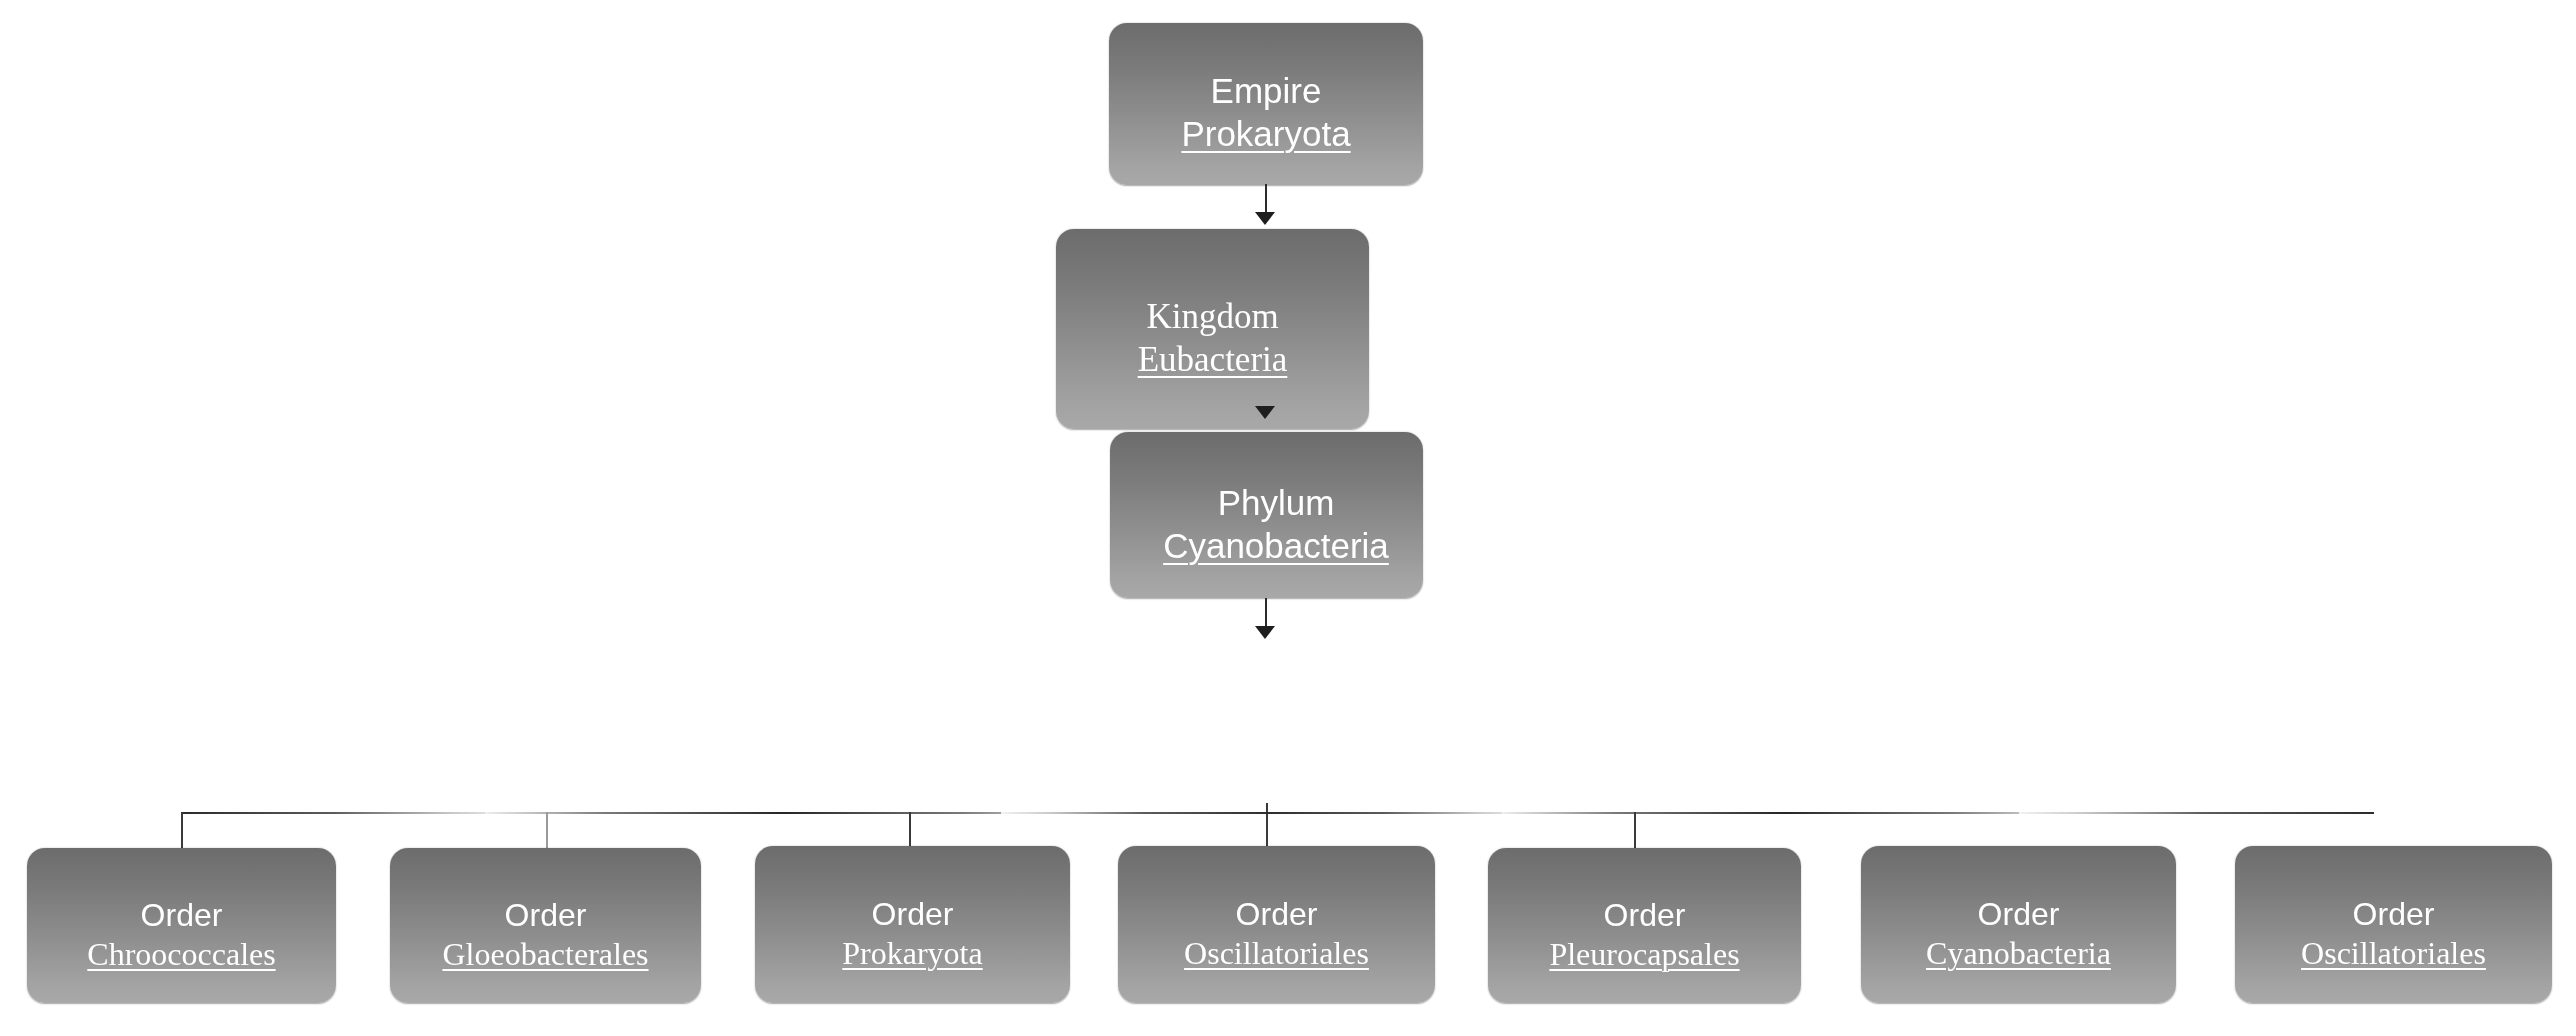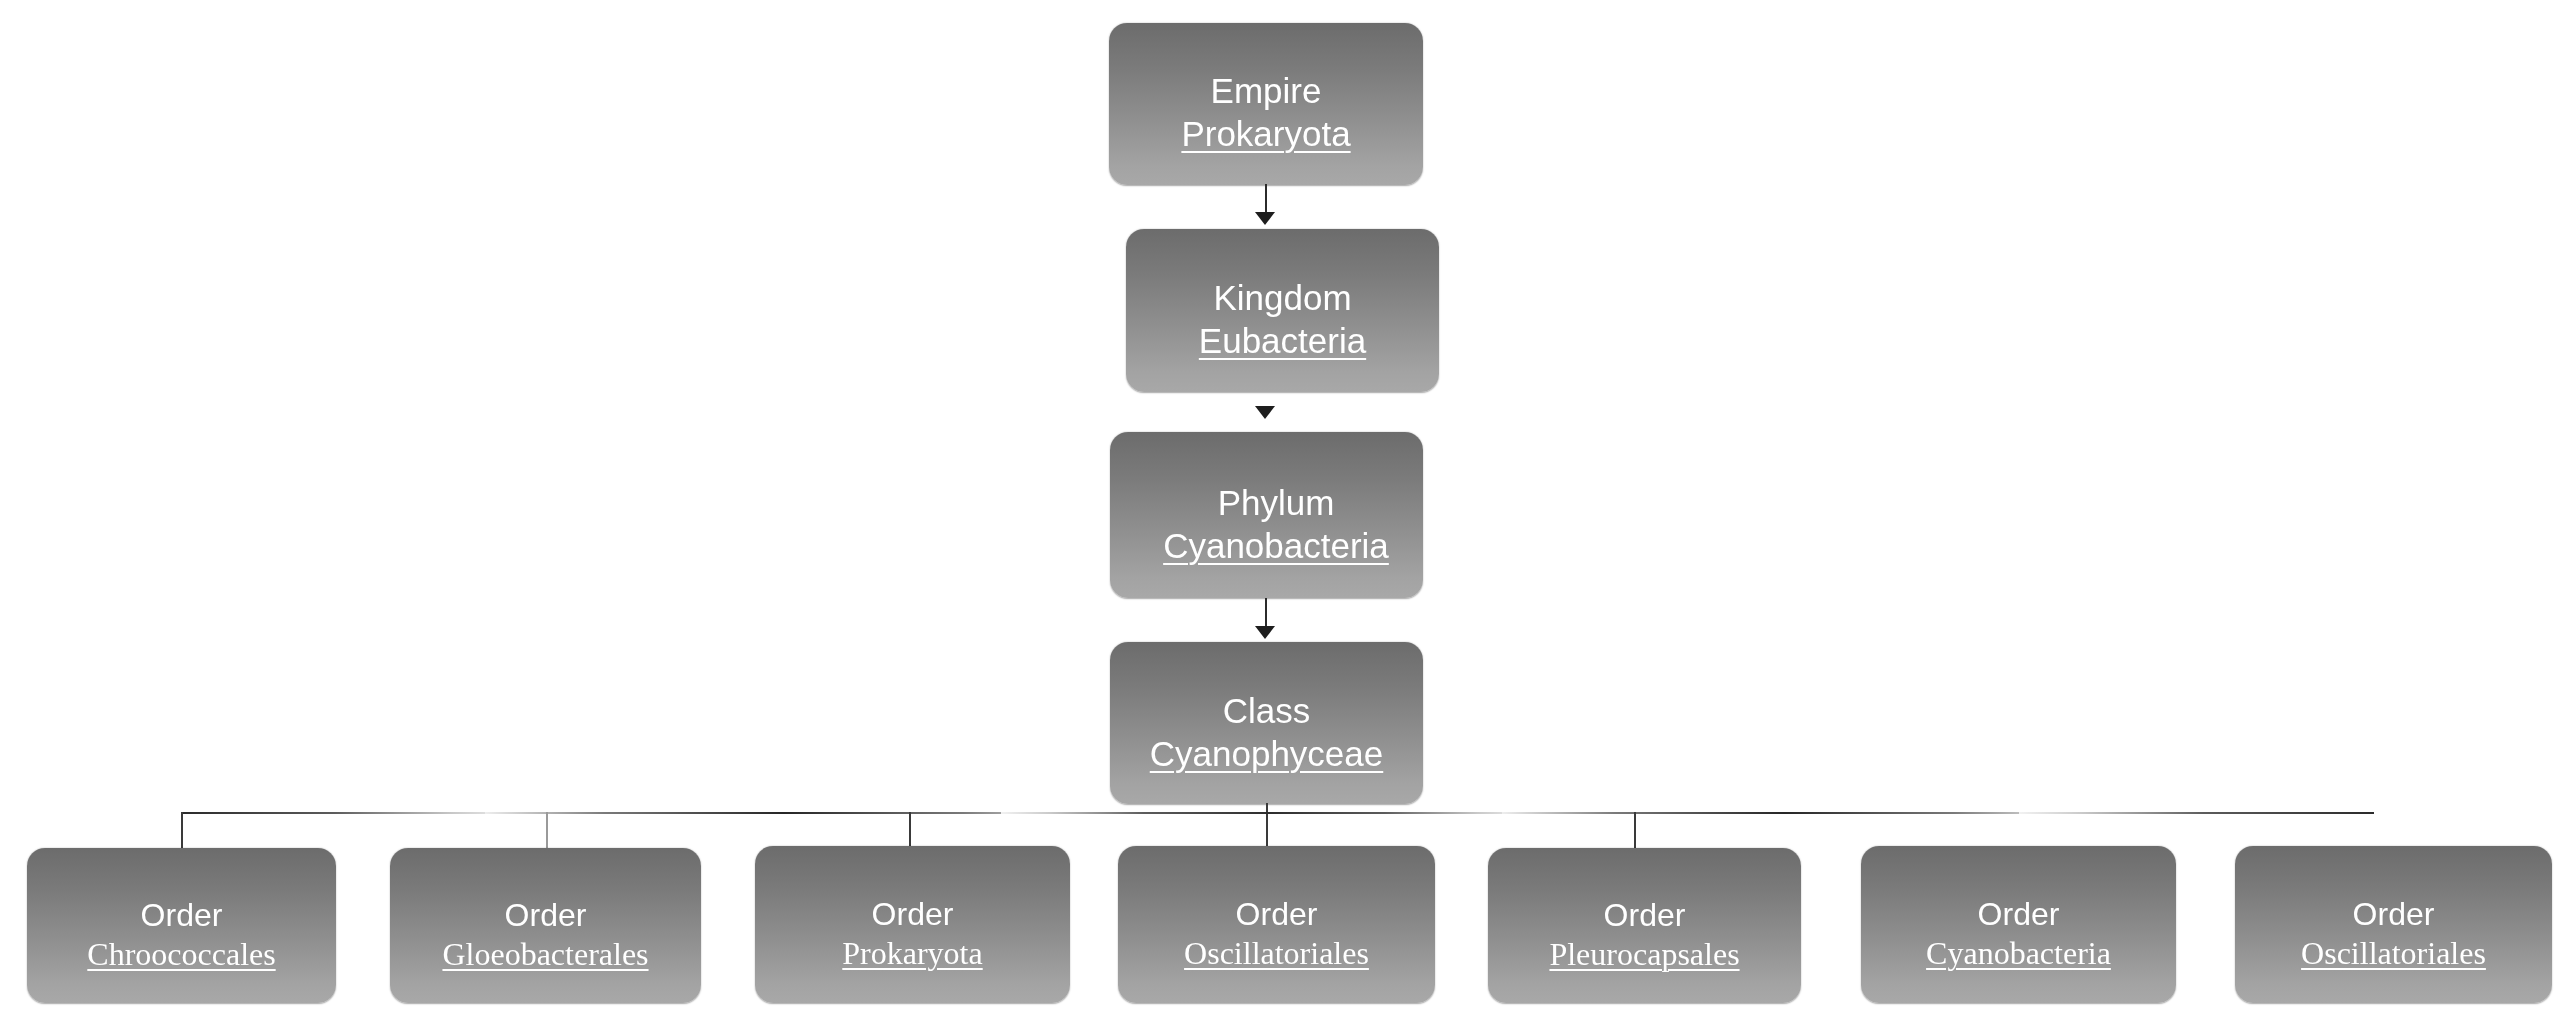--- a/index.html
+++ b/index.html
@@ -106,39 +106,35 @@
 <div id="diagram">
 
   <div class="tax-box spine" style="left:1109px; top:22.6px; width:314px; height:162px;">
     <span class="tax-rank">Empire</span>
     <span class="tax-name">Prokaryota</span>
   </div>
 
   <div class="arrow-link" style="left:1265px; top:184px; height:32px;"></div>
   <div class="arrow-head" style="left:1255px; top:212px;"></div>
 
-  <div class="tax-box spine" style="left:1126px; top:229px; width:313px; height:163px;">
+  <div class="tax-box spine" style="left:1056px; top:229px; width:313px; height:200px;font-family:Liberation Serif, serif;">
     <span class="tax-rank">Kingdom</span>
     <span class="tax-name">Eubacteria</span>
   </div>
 
   <div class="arrow-head" style="left:1255px; top:406px;"></div>
 
   <div class="tax-box spine" style="left:1110px; top:432px; width:313px; height:166px;padding-left:27px;">
     <span class="tax-rank">Phylum</span>
     <span class="tax-name">Cyanobacteria</span>
   </div>
 
   <div class="arrow-link" style="left:1265px; top:598px; height:34px;"></div>
   <div class="arrow-head" style="left:1255px; top:626px;"></div>
 
-  <div class="tax-box spine" style="left:1110px; top:642px; width:313px; height:162px;">
-    <span class="tax-rank">Class</span>
-    <span class="tax-name">Cyanophyceae</span>
-  </div>
 
   <div class="branch-stem" style="left:1266px; top:803px; height:44px;"></div>
 
   <div class="branch-line fade-r" style="left:182px; top:812px; width:339px;"></div>
   <div class="branch-line fade-both" style="left:485px; top:812px; width:598px;"></div>
   <div class="branch-line fade-l" style="left:1001px; top:812px; width:275px;"></div>
   <div class="branch-line fade-r" style="left:1265px; top:812px; width:266px;"></div>
   <div class="branch-line fade-both" style="left:1502px; top:812px; width:565px;"></div>
   <div class="branch-line fade-l" style="left:2019px; top:812px; width:355px;"></div>
 

